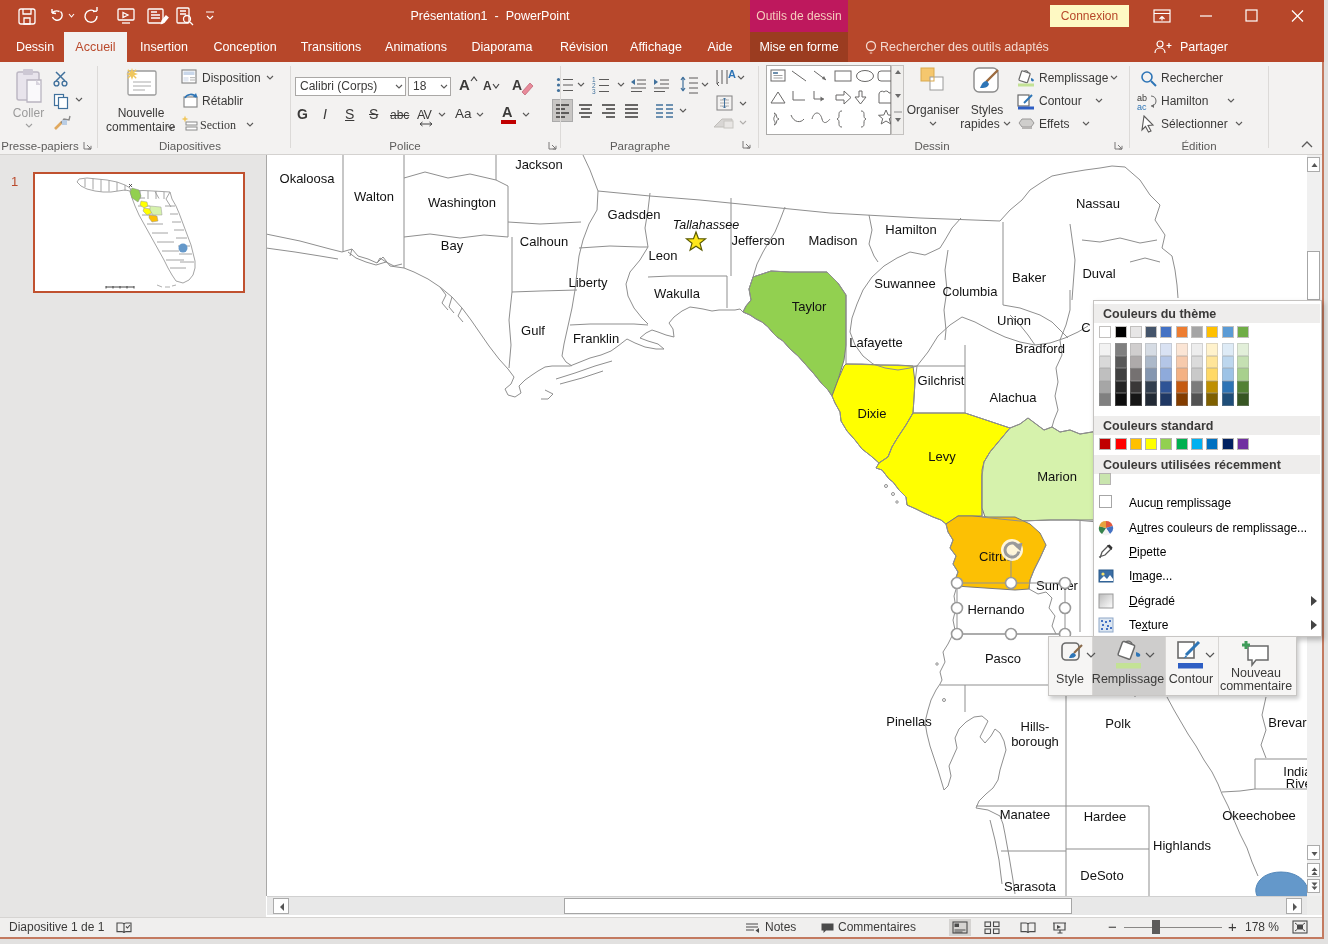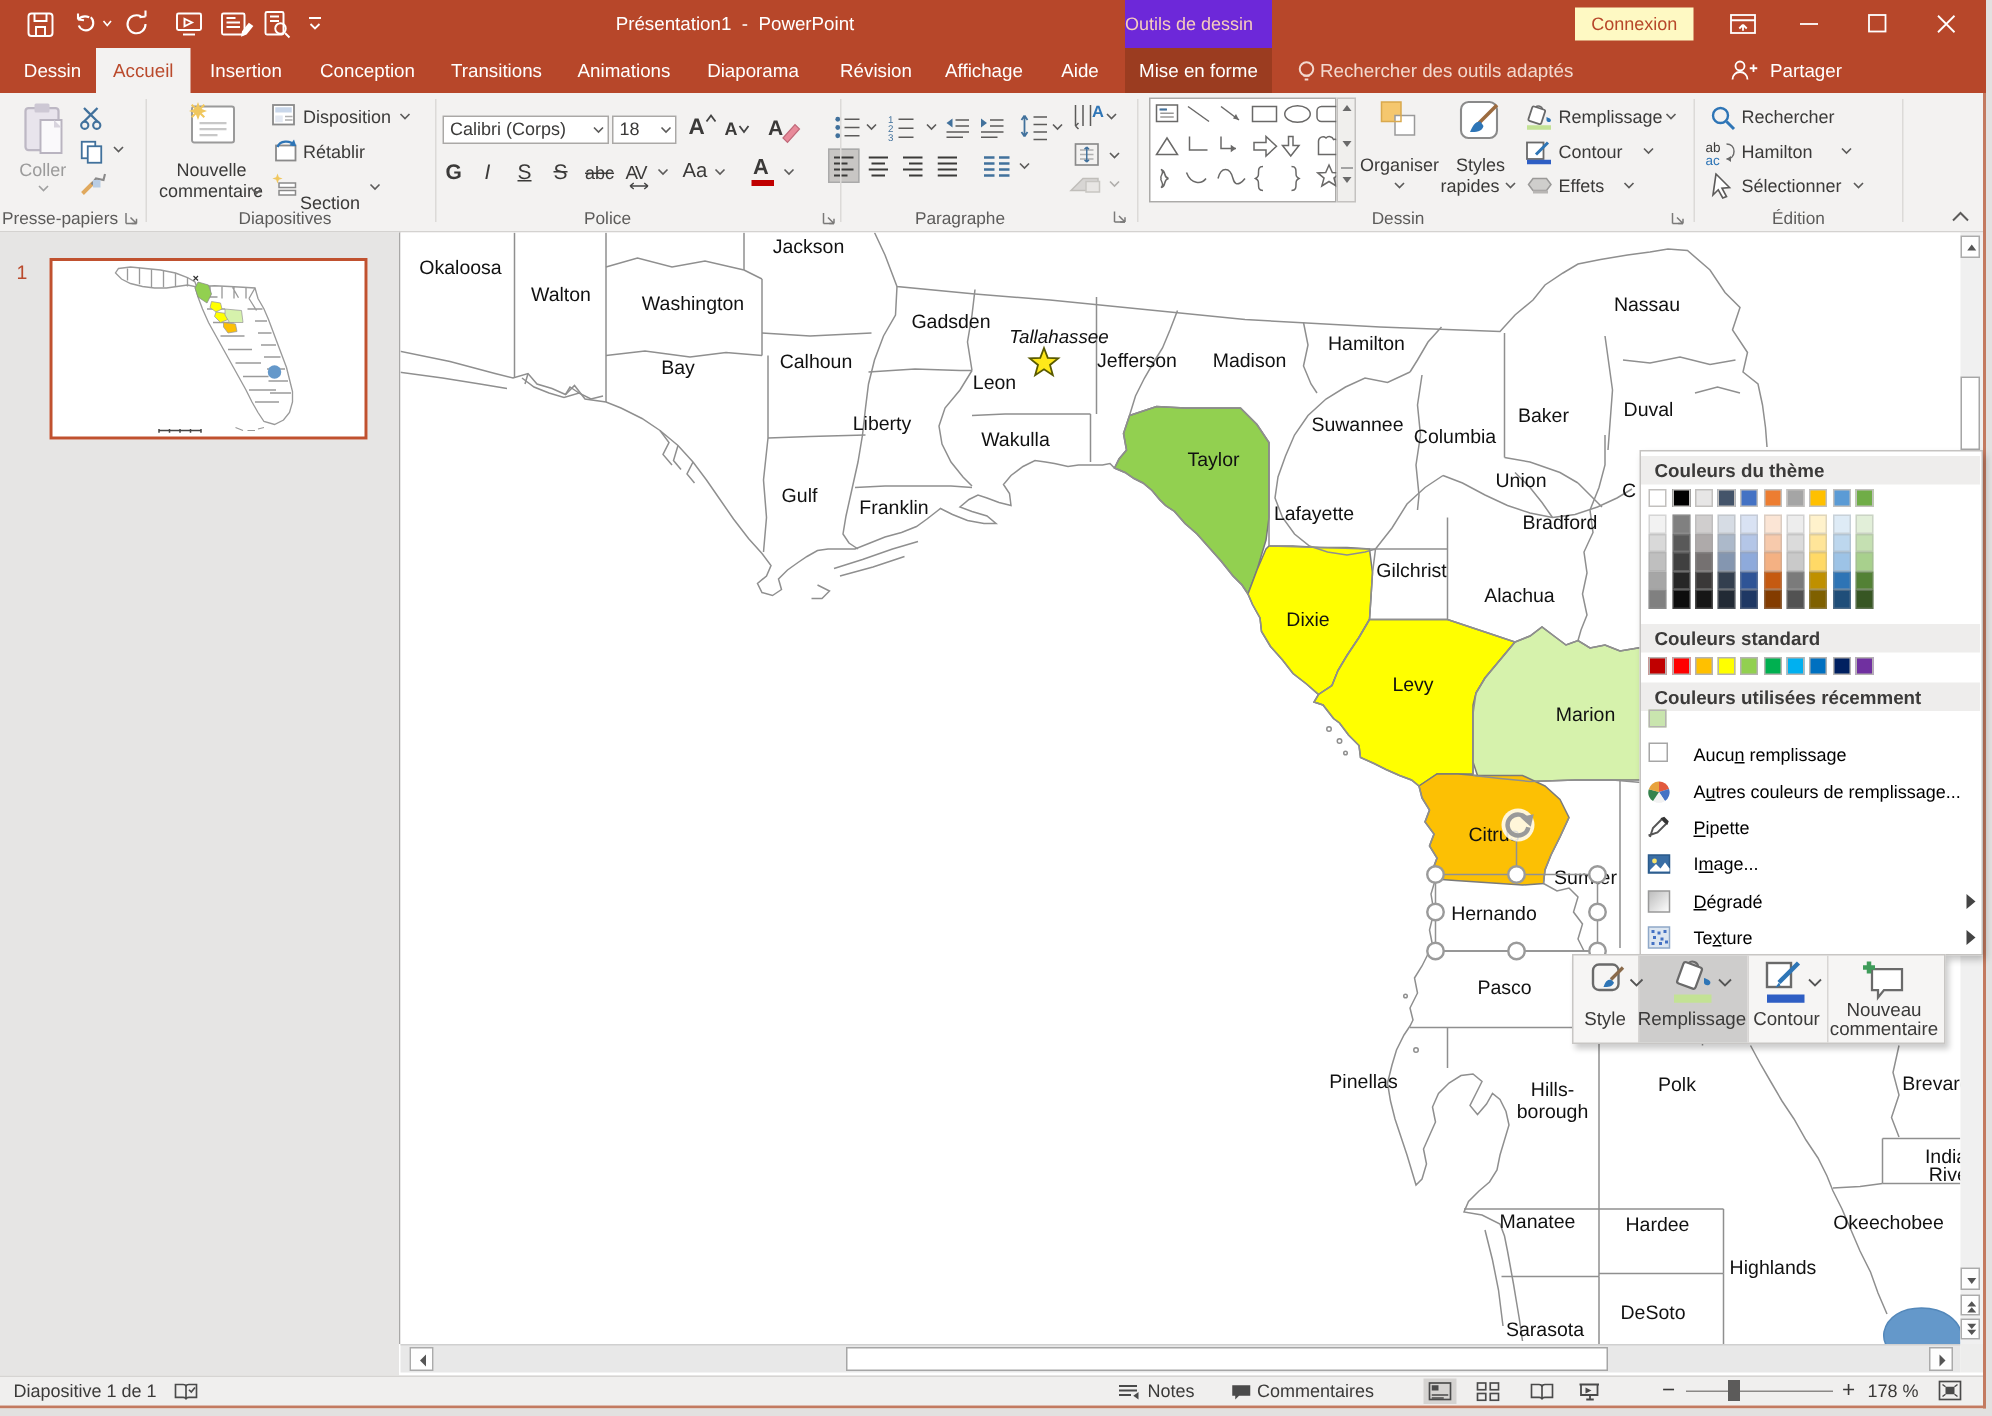--- a/index.html
+++ b/index.html
@@ -1,19 +1,19 @@
 <!DOCTYPE html>
 <html><head><meta charset="utf-8"><style>
 *{margin:0;padding:0;box-sizing:border-box}
 html,body{width:1328px;height:944px;overflow:hidden;font-family:"Liberation Sans",sans-serif;background:#fff}
 #app{position:relative;width:1328px;height:944px}
 .abs{position:absolute}
 
 #titlebar{left:0;top:0;width:1328px;height:32px;background:#B7472A}
-#ctxbox{left:750px;top:0;width:98px;height:32px;background:#6d28d9;color:#f6cdbd;font-size:12px;line-height:33px}
+#ctxbox{left:750px;top:0;width:98px;height:32px;background:#be185d;color:#f6cdbd;font-size:12px;text-align:center;line-height:33px}
 #apptitle{left:340px;top:0;width:300px;height:32px;color:#fff;font-size:12.5px;text-align:center;line-height:33px}
 #connexion{left:1050px;top:5px;width:79px;height:22px;background:#fef9c3;color:#B7472A;font-size:12px;text-align:center;line-height:22px}
 
 #tabrow{left:0;top:32px;width:1328px;height:30px;background:#B7472A}
 .tab{position:absolute;top:32px;height:30px;color:#fff;font-size:12.5px;text-align:center;line-height:31px}
 #tab-accueil{background:#f3f2f1;color:#BA4A2C}
 #tab-mef{background:#9B3C20}
 
 #ribbon{left:0;top:62px;width:1328px;height:93px;background:#f3f2f1;border-bottom:1px solid #d4d2d0}
 .gsep{position:absolute;top:4px;width:1px;height:82px;background:#dcdad8}
@@ -177,21 +177,21 @@
         <path d="M15 1l1.5 4.5L12 5z" fill="#2e75b6"></path>
       </svg>
       <div class="rtext" style="left:202px;top:94px;">Rétablir</div>
       <svg class="abs" style="left:181px;top:115px" width="18" height="18">
         <g transform="translate(4,4)">
           <path d="M0 -3.4L.9 -.9L3.4 0L.9 .9L0 3.4L-.9 .9L-3.4 0L-.9 -.9Z" fill="#f0c75e"></path>
         </g>
         <rect x="5" y="7" width="11" height="3" fill="#fff" stroke="#8a8a8a"></rect>
         <rect x="5" y="12" width="11" height="3" fill="#fff" stroke="#8a8a8a"></rect>
       </svg>
-      <div class="rtext" style="left:200px;top:128px;">Section</div>
+      <div class="rtext" style="left:200px;top:118px;font-family:Liberation Serif, serif;">Section</div>
       <svg class="abs" style="left:246px;top:122px" width="8" height="6">
         <path d="M1 1l3 3 3-3" fill="none" stroke="#5c5b5a" stroke-width="1.1"></path>
       </svg>
       <div class="abs" style="left:295px;top:77px;width:111px;height:19px;background:#fff;border:1px solid #aaa8a6"></div>
       <div class="rtext" style="left:300px;top:79px;font-size:12px">Calibri (Corps)</div>
       <svg class="abs" style="left:395px;top:84px" width="8" height="6">
         <path d="M1 1l3 3 3-3" fill="none" stroke="#5c5b5a" stroke-width="1.1"></path>
       </svg>
       <div class="abs" style="left:408px;top:77px;width:43px;height:19px;background:#fff;border:1px solid #aaa8a6"></div>
       <div class="rtext" style="left:413px;top:79px;font-size:12px">18</div>

